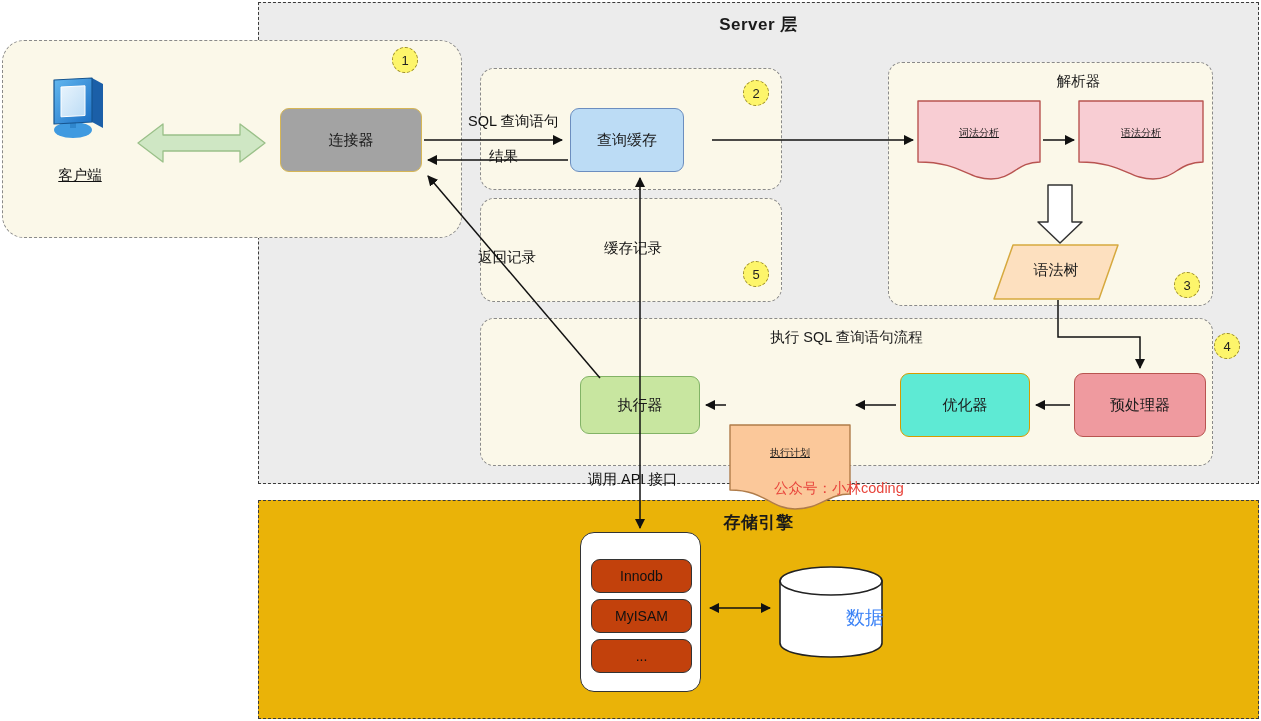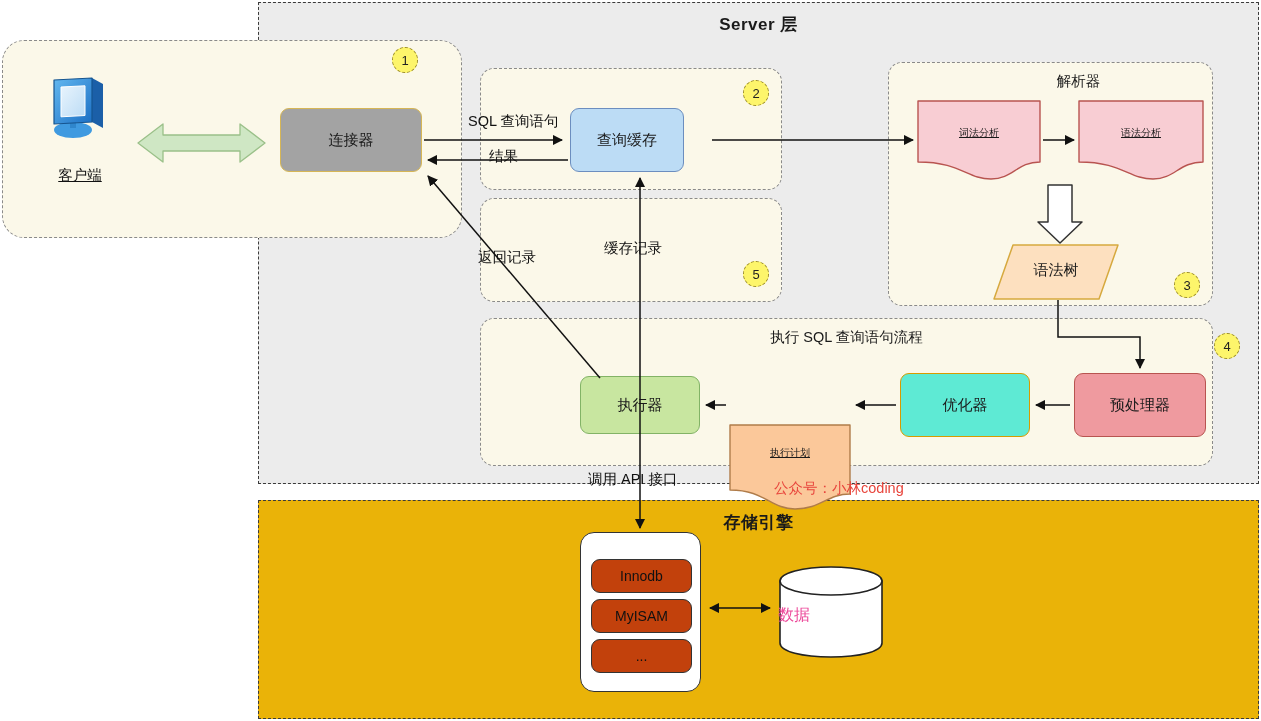--- a/index.html
+++ b/index.html
@@ -47,21 +47,21 @@
   
   .para{position:absolute;left:993px;top:244px;width:126px;height:56px;}
   .para .lbl{position:absolute;width:100%;top:17px;text-align:center;font-size:15px;color:#1a1a1a;}
 
   
   .se-box{position:absolute;left:580px;top:532px;width:121px;height:160px;background:#ffffff;
           border:1.6px solid #333;border-radius:14px;box-sizing:border-box;}
   .se-item{position:absolute;left:10px;width:101px;height:34px;background:#c2410c;border:1.4px solid #333;
            border-radius:9px;display:flex;align-items:center;justify-content:center;font-size:14px;color:#111;box-sizing:border-box;}
   .db-cyl{position:absolute;left:778px;top:565px;width:106px;height:94px;}
-  .db-cyl .lbl{position:absolute;width:100%;top:40px;text-align:left;font-size:16px;color:#ec4899;}
+  .db-cyl .lbl{position:absolute;width:100%;top:40px;text-align:right;font-size:19px;color:#3b82f6;}
 
   
   .monitor{position:absolute;left:46px;top:72px;width:68px;height:72px;}
   .client-label{position:absolute;left:30px;top:166px;width:100px;text-align:center;font-size:14.5px;color:#111;text-decoration:underline;}
 
   
   .lbl-free{position:absolute;font-size:14.5px;color:#111;white-space:nowrap;}
   .lbl-proto{left:110px;top:75px;width:170px;text-align:center;line-height:1.45;}
   .lbl-sql{left:468px;top:112px;}
   .lbl-result{left:489px;top:147px;}

